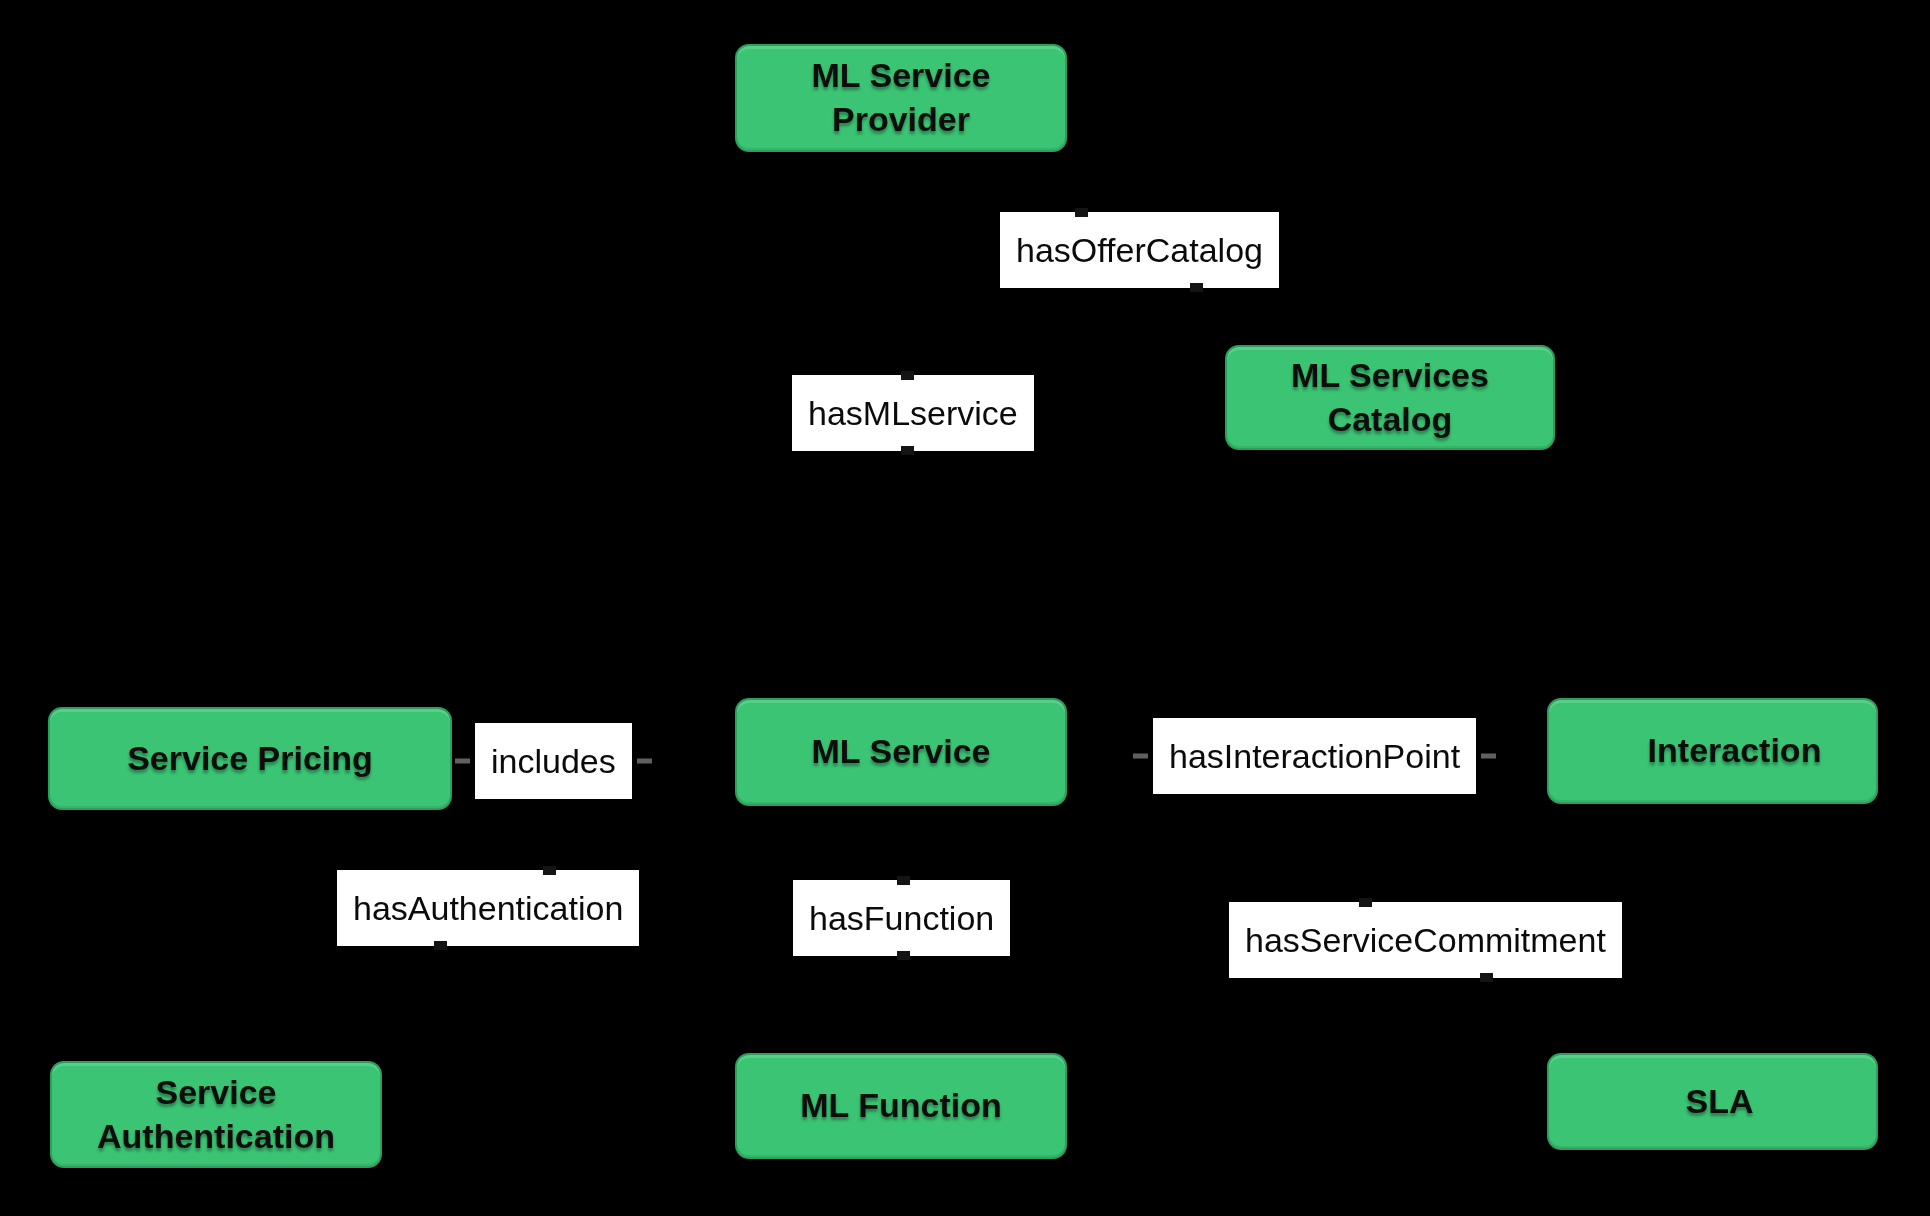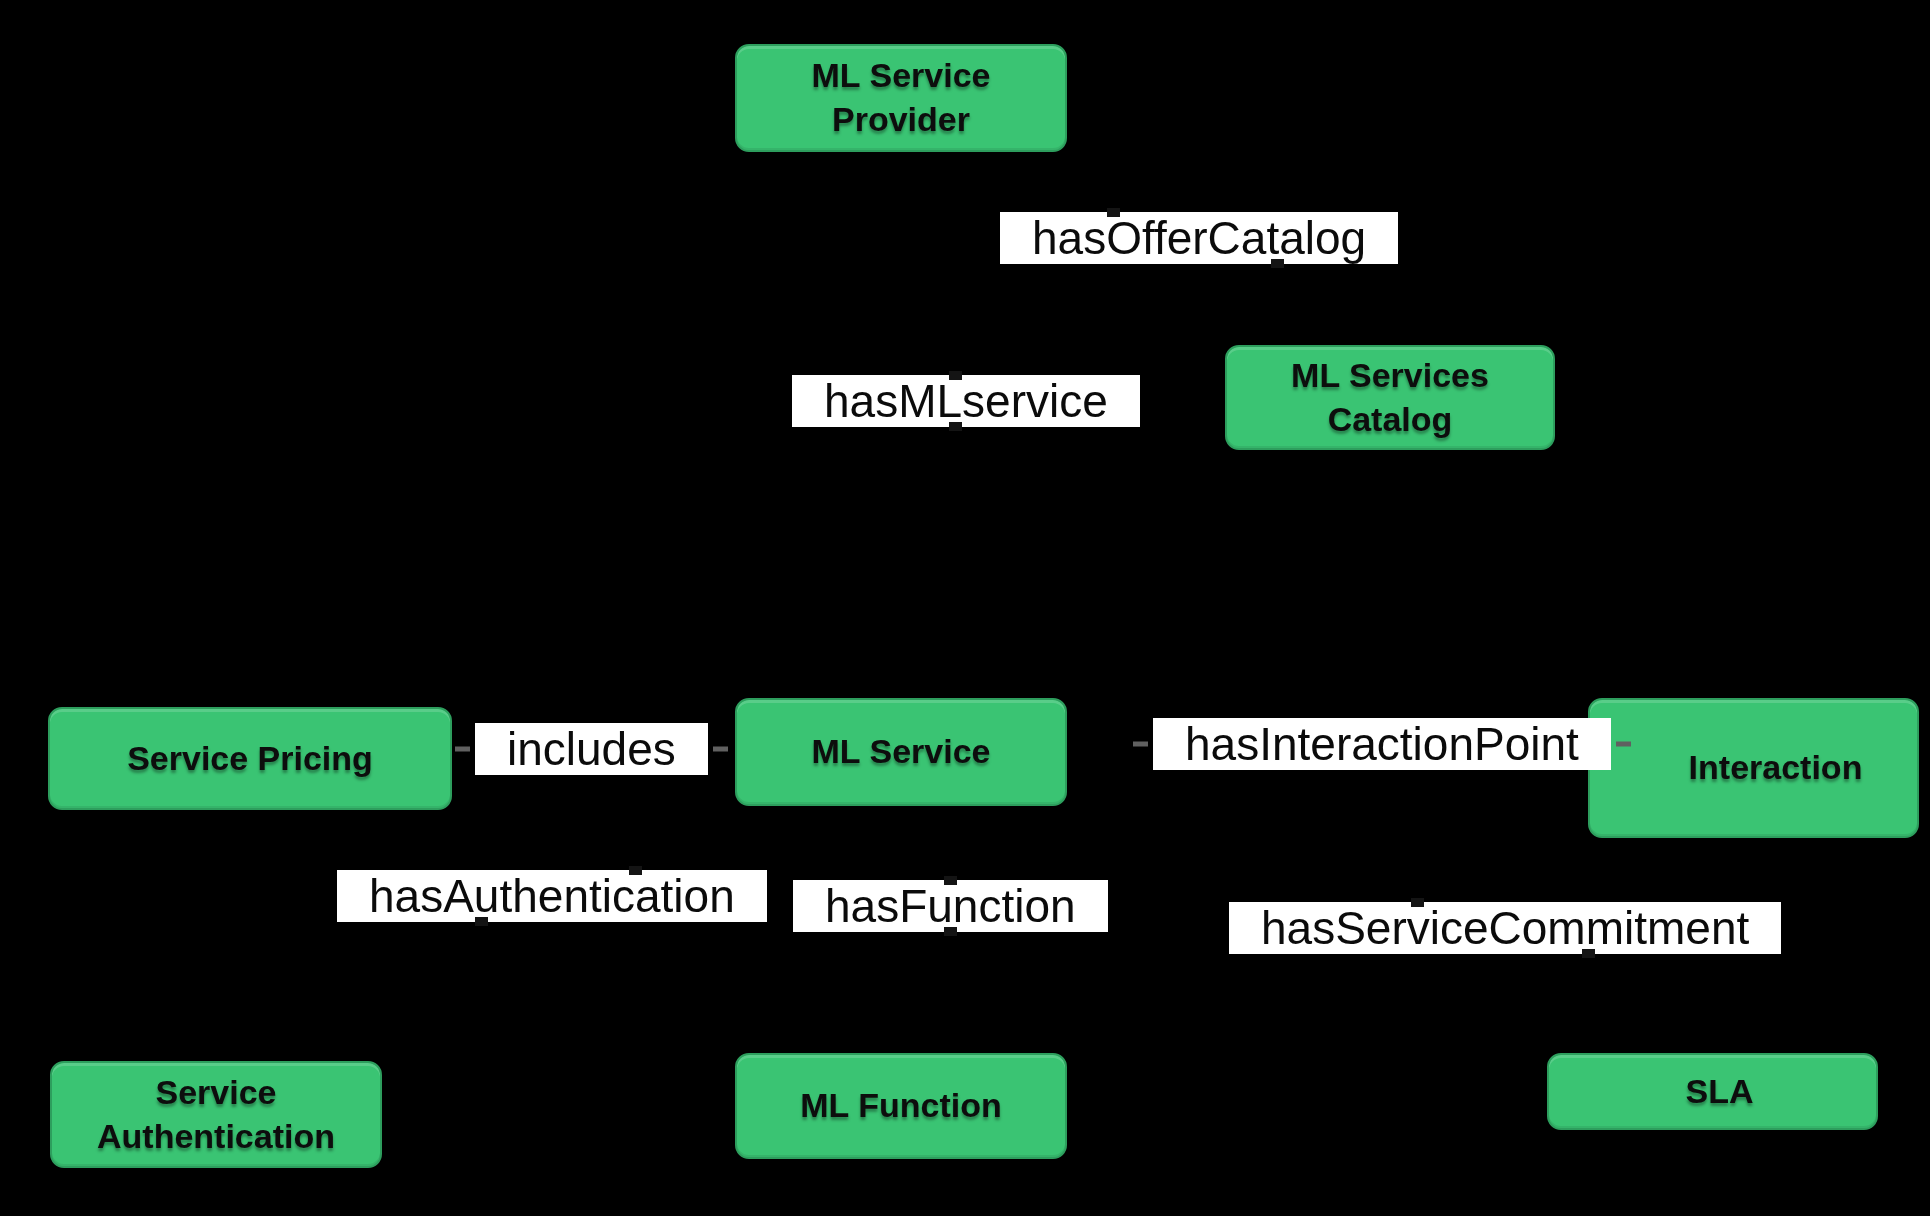--- a/index.html
+++ b/index.html
@@ -34,36 +34,36 @@
     line-height: 1.28;
     color: #0d0d0d;
     text-shadow: 0 3px 3px rgba(0,0,0,0.35);
   }
   .node.wrap span { max-width: 272px; }
 
   #n-provider   { left: 735px;  top: 44px;   width: 332px; height: 108px; }
   #n-catalog    { left: 1225px; top: 345px;  width: 330px; height: 105px; }
   #n-pricing    { left: 48px;   top: 707px;  width: 404px; height: 103px; }
   #n-mlservice  { left: 735px;  top: 698px;  width: 332px; height: 108px; }
-  #n-interaction{ left: 1588px; top: 698px;  width: 331px; height: 140px; padding-left: 44px; }
+  #n-interaction{ left: 1547px; top: 698px;  width: 331px; height: 106px; padding-left: 44px; }
   #n-auth       { left: 50px;   top: 1053px; width: 332px; height: 107px; margin-top: 8px; }
   #n-function   { left: 735px;  top: 1053px; width: 332px; height: 106px; }
-  #n-sla        { left: 1547px; top: 1053px; width: 331px; height: 77px; padding-left: 14px; }
+  #n-sla        { left: 1547px; top: 1053px; width: 331px; height: 97px; padding-left: 14px; }
 
   
   .lbl {
     position: absolute;
     box-sizing: border-box;
     background: #ffffff;
-    height: 52px;
-    padding: 0 32px;
+    height: 76px;
+    padding: 0 16px;
     display: flex;
     align-items: center;
     justify-content: center;
-    font-size: 46px;
+    font-size: 34px;
     color: #0b0b0b;
     white-space: nowrap;
   }
   
   .stub-v::before {
     content: ""; position: absolute; top: -4px; left: var(--tt, 50%);
     width: 13px; height: 9px; background: #141414;
   }
   .stub-v::after {
     content: ""; position: absolute; bottom: -4px; left: var(--tb, 50%);

